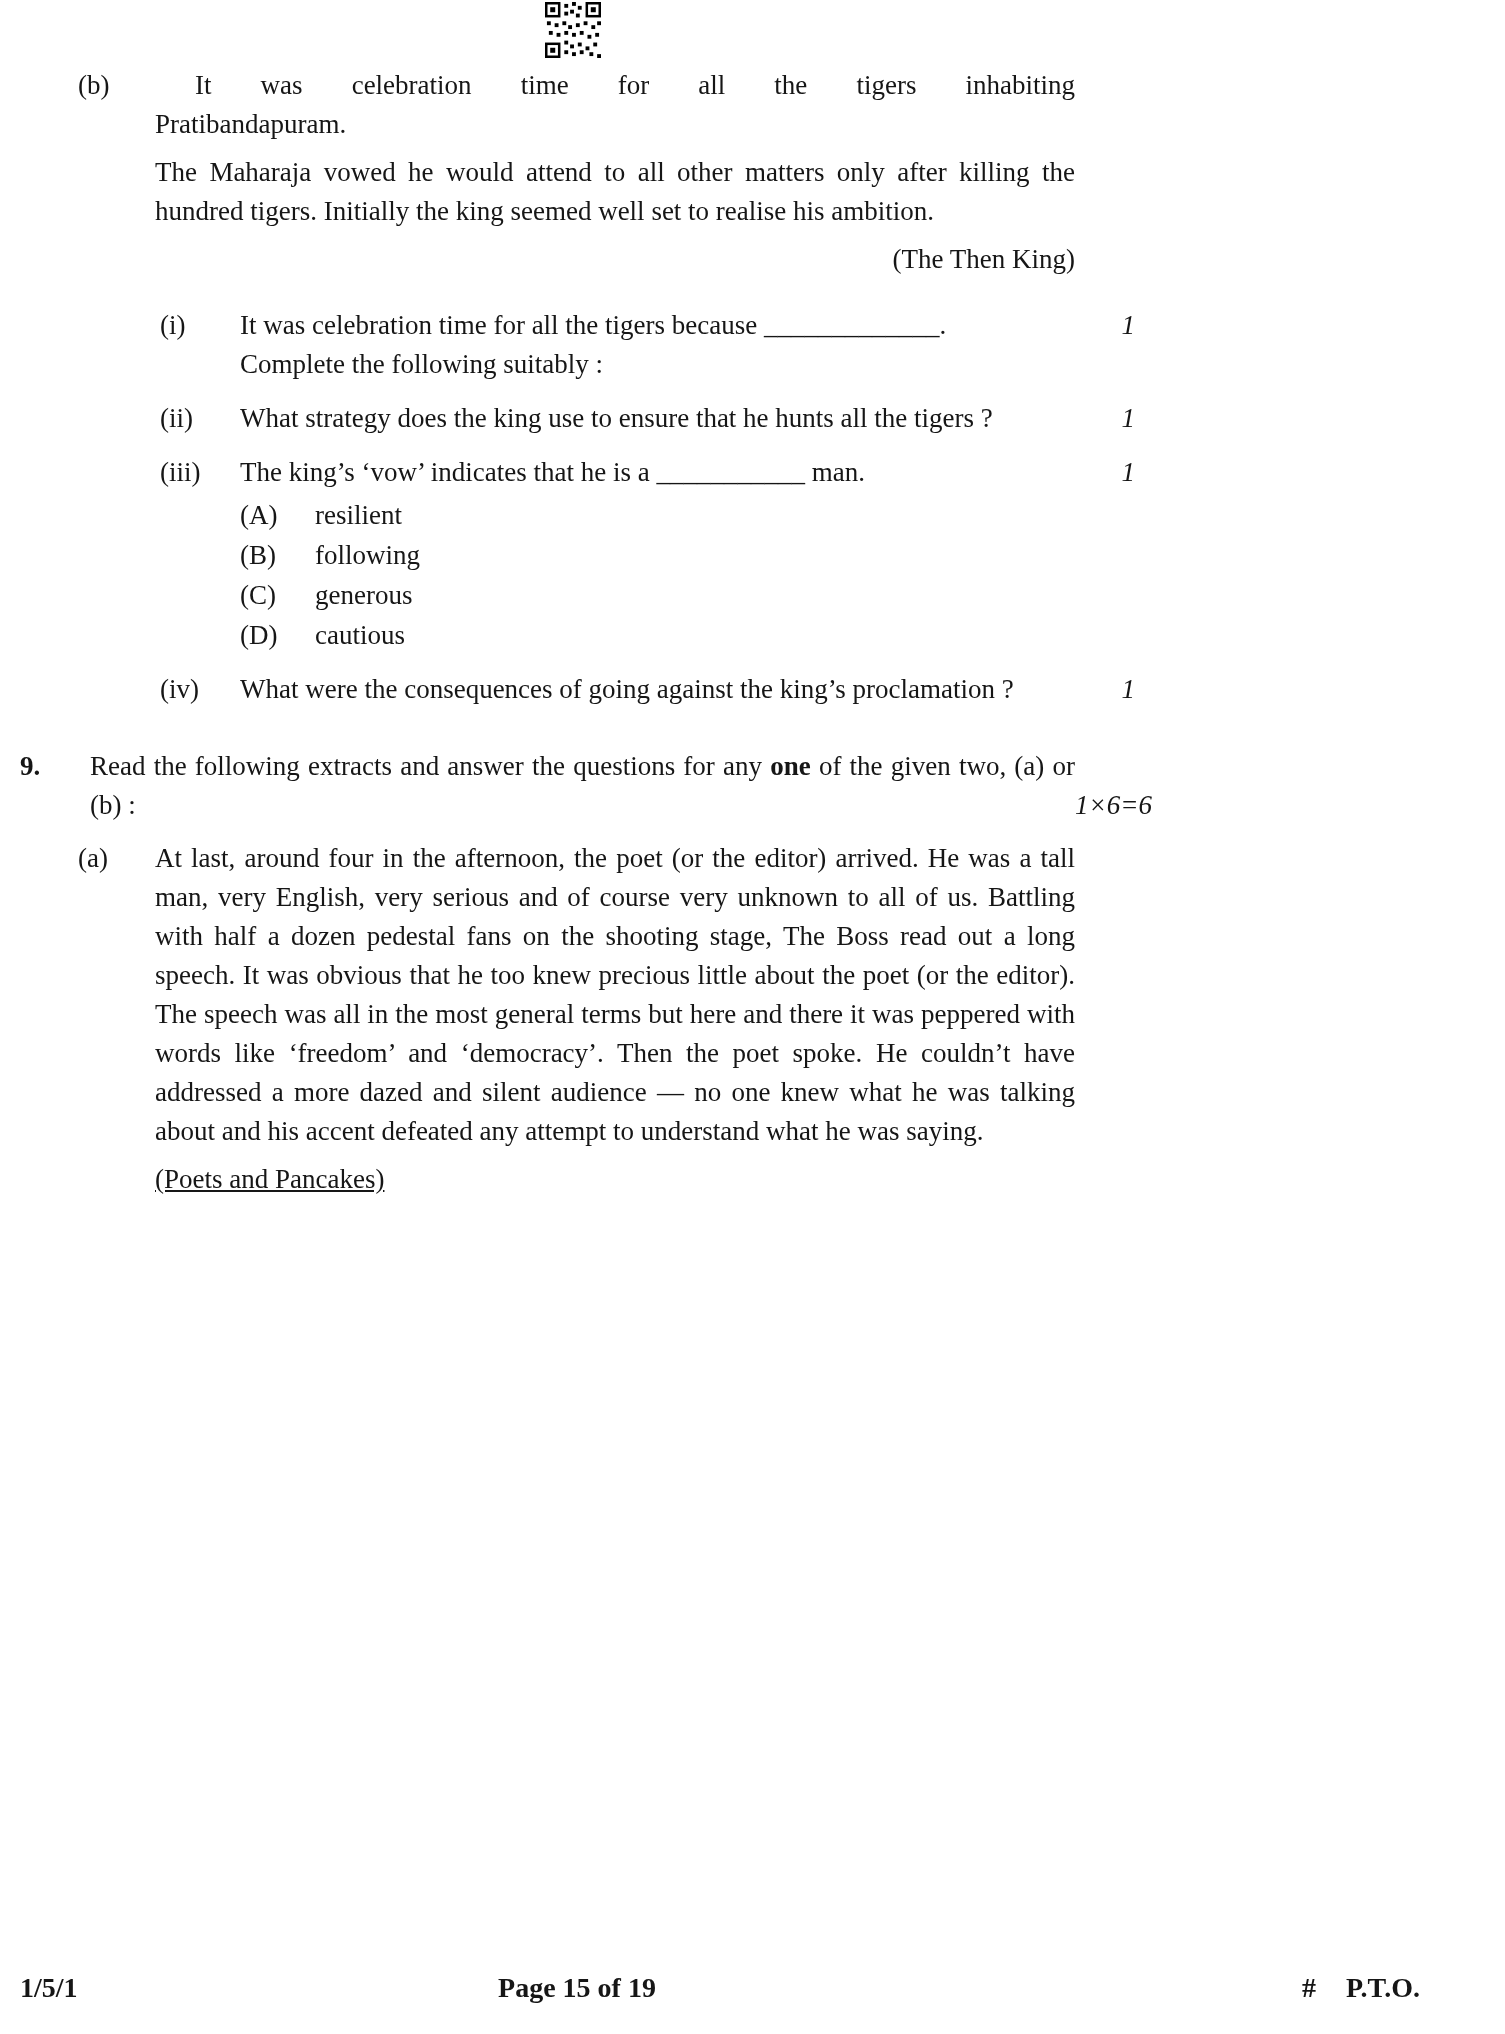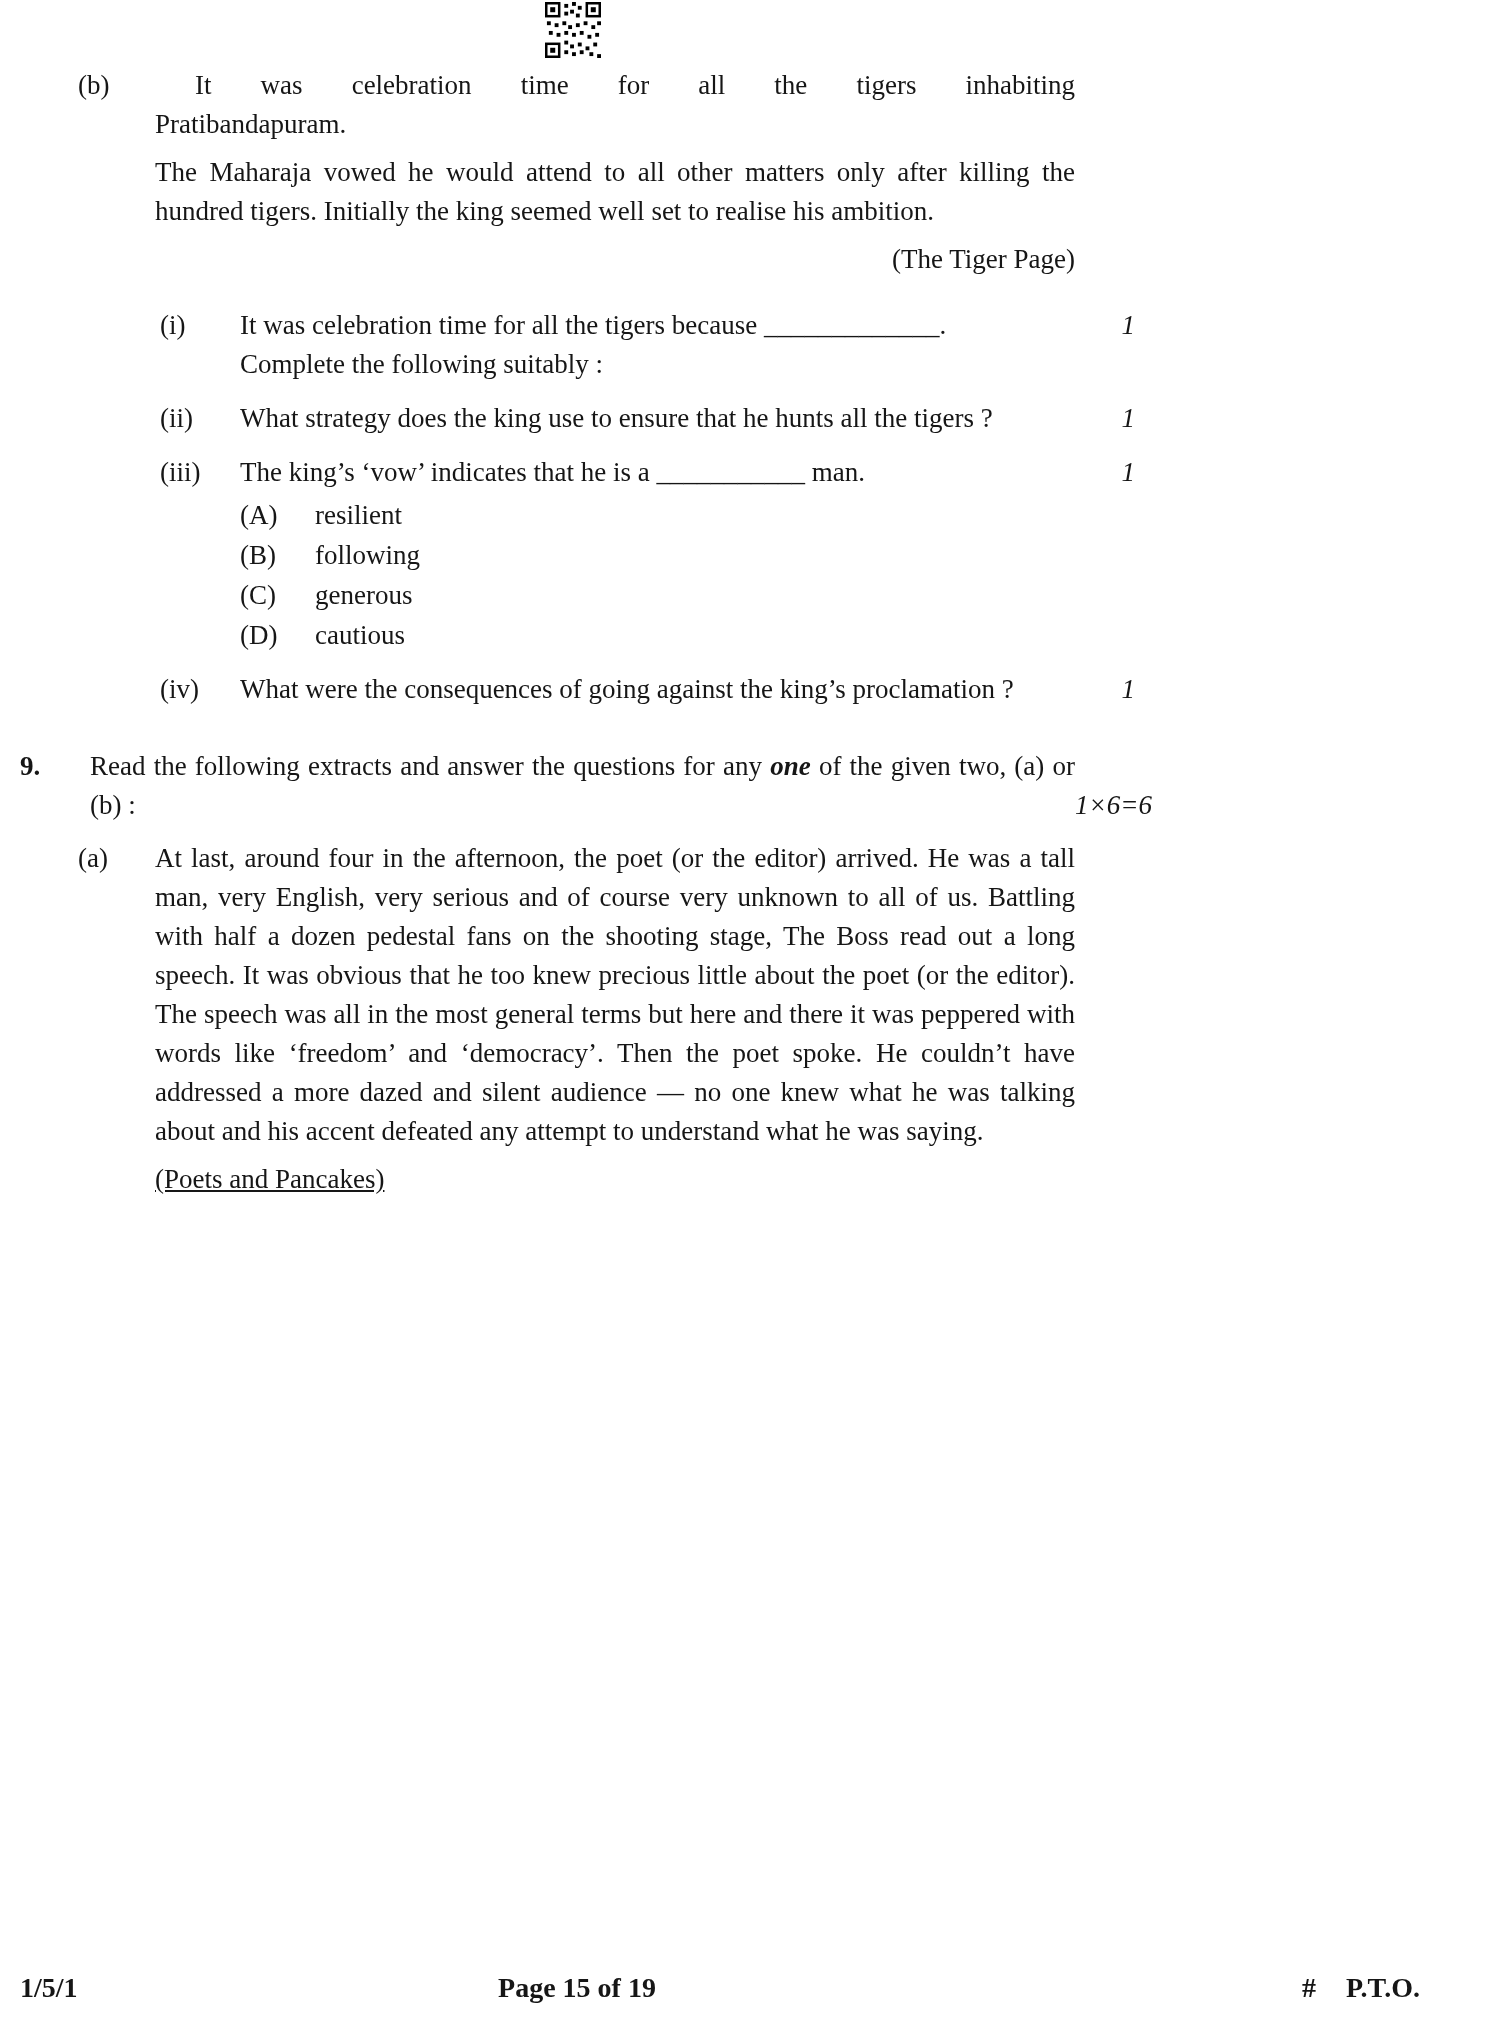--- a/index.html
+++ b/index.html
@@ -32,21 +32,21 @@
   .marks { width:60px; flex:none; text-align:right; font-style:italic; white-space:nowrap; }
   .marks.bottom { align-self:flex-end; }
 
   .options { margin-top:3px; }
   .opt { display:flex; line-height:40px; }
   .opt-lbl { width:75px; flex:none; }
 
   .q9 { display:flex; margin-top:38px; margin-bottom:13px; }
   .q9-num { width:70px; flex:none; font-weight:bold; }
   .q9-txt { width:985px; flex:none; text-align:justify; }
-  .q9-emph { font-weight:bold; font-style:italic; }
+  .q9-emph { font-weight:bold; }
 
   .part-a { margin-top:14px; }
   .source2 { margin-top:5px;text-decoration:underline; }
 
   .footer { position:absolute; left:0; right:0; bottom:24px; height:42px; font-weight:bold; font-size:28px; }
   .f-left { position:absolute; left:20px; }
   .f-center { position:absolute; left:577px; transform:translateX(-50%); }
   .f-right { position:absolute; right:85px; display:flex; gap:30px; }
 </style>
 </head>
@@ -109,21 +109,21 @@
   <div class="content">
 
     <div class="extract-row">
       <div class="lbl-col">(b)</div>
       <div class="txt-col">
         <p class="para">
           <span class="jline">It was celebration time for all the tigers inhabiting</span>
           <span>Pratibandapuram.</span>
         </p>
         <p class="para">The Maharaja vowed he would attend to all other matters only after killing the hundred tigers. Initially the king seemed well set to realise his ambition.</p>
-        <div class="source">(The Tiger Page)</div>
+        <div class="source">(The Then King)</div>
       </div>
     </div>
 
     <div class="subq">
       <div class="subq-lbl">(i)</div>
       <div class="subq-txt">
         <div>It was celebration time for all the tigers because _____________.</div>
         <div>Complete the following suitably :</div>
       </div>
       <div class="marks">1</div>

